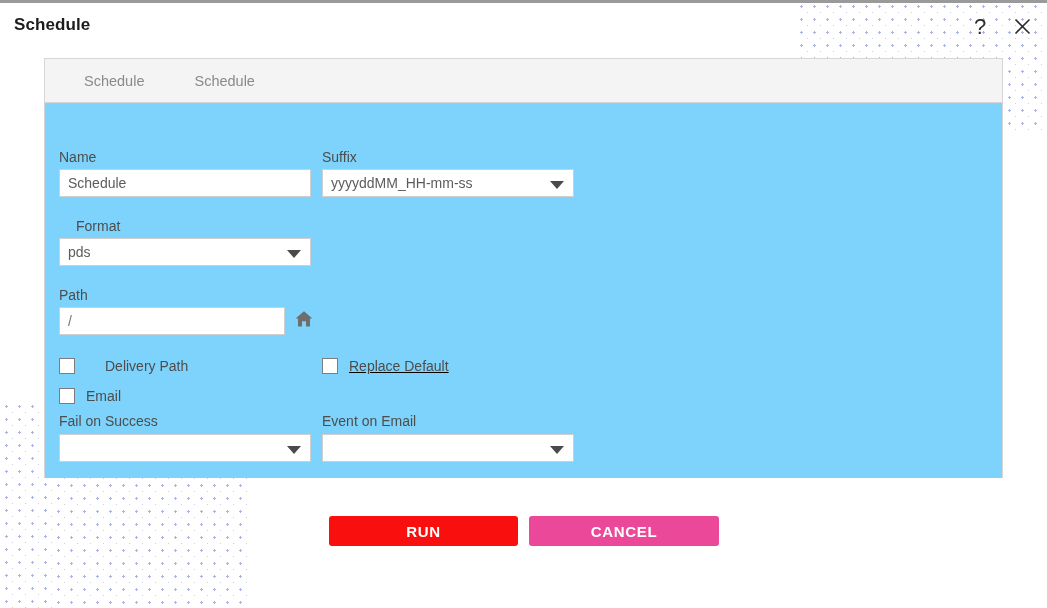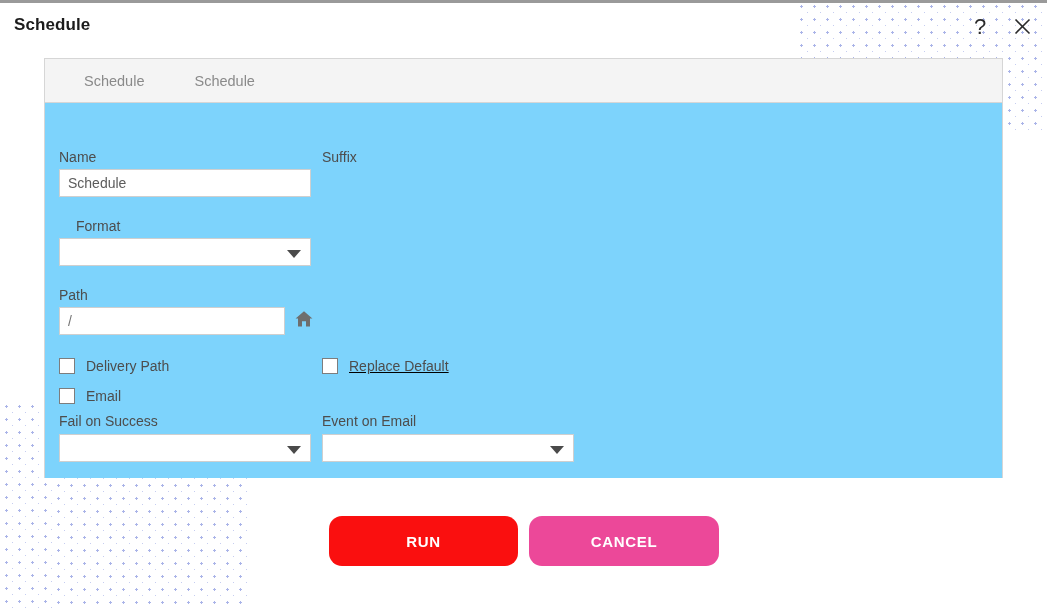--- a/index.html
+++ b/index.html
@@ -194,35 +194,35 @@
   }
   .cbbox {
     width: 16px; height: 16px;
     border: 1.6px solid #7d7d7d;
     background: #ffffff;
     margin-right: 11px;
     flex: none;
   }
   .cblabel { font-size: 14px; color: #4d4d4d; white-space: nowrap; }
 
-  #cb-delivery-path { left: 14px;  top: 255px; }
+  #cb-delivery-path { left: 14px;  top: 255px; gap: 19px; }
   #cb-replace-default { left: 277px; top: 255px; text-decoration: underline; }
   #cb-email { left: 14px; top: 285px; }
 
   #lbl-evt-success { left: 14px;  top: 310px; }
   #dd-evt-success  { left: 14px;  top: 331px; width: 252px; }
   #lbl-evt-fail    { left: 277px; top: 310px; }
   #dd-evt-fail     { left: 277px; top: 331px; width: 252px; }
 
   
   .action-btn {
     position: absolute;
-    height: 50px;
+    height: 30px;
     border: none;
-    border-radius: 13px;
+    border-radius: 3px;
     color: #ffffff;
     font-size: 15px;
     font-weight: bold;
     letter-spacing: 0.7px;
     cursor: pointer;
     font-family: "Liberation Sans", sans-serif;
   }
   #btn-run    { left: 329px; top: 516px; width: 189px; background: #fa0f0f; }
   #btn-cancel { left: 529px; top: 516px; width: 190px; background: #ec4899; }
 </style>
@@ -254,23 +254,28 @@
       <div class="tab">Schedule</div>
       <div class="tab">Schedule</div>
     </div>
 
     <div id="form-body">
 
       <div class="field-label" id="lbl-name">Name</div>
       <input class="txtbox" id="in-name" type="text" value="Schedule" style="">
 
       <div class="field-label" id="lbl-suffix">Suffix</div>
+      <div class="ddl" id="dd-suffix">
+        <span class="ddl-val">yyyyddMM_HH-mm-ss</span>
+        <span class="caret"></span>
+      </div>
 
       <div class="field-label" id="lbl-format">Format</div>
       <div class="ddl" id="dd-format">
+        <span class="ddl-val">pds</span>
         <span class="caret"></span>
       </div>
 
       <div class="field-label" id="lbl-path">Path</div>
       <input class="txtbox placeholder" id="in-path" type="text" placeholder="/" style="">
       <div id="home-icon">
         <svg width="22" height="22" viewBox="0 0 22 22" aria-hidden="true">
           <path d="M11 3.2 L2.6 10.6 L5.0 10.6 L5.0 18.4 L9.0 18.4 L9.0 13.3 L13.0 13.3 L13.0 18.4 L17.0 18.4 L17.0 10.6 L19.4 10.6 Z" fill="#6e6e6e"></path>
         </svg>
       </div>

